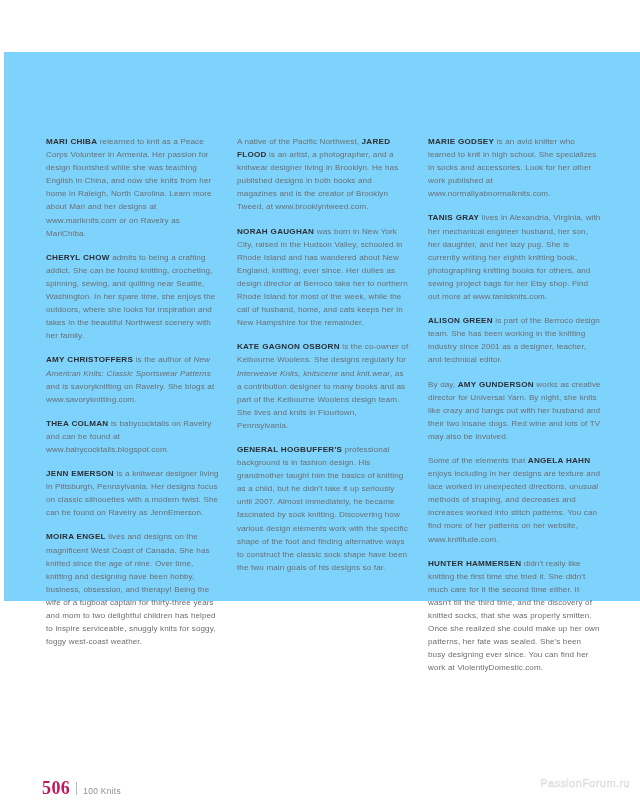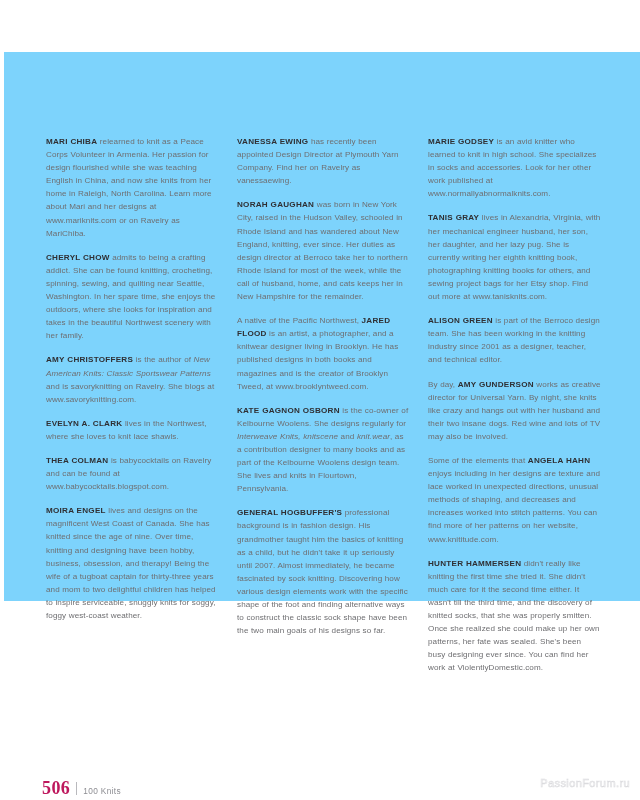--- a/index.html
+++ b/index.html
@@ -110,28 +110,27 @@
 </style>
 </head>
 <body>
 
 <div class="page">
   <div class="columns">
     <div class="column">
         <p class="bio"><b>MARI CHIBA</b><span> relearned to knit as a Peace Corps Volunteer in Armenia. Her passion for design flourished while she was teaching English in China, and now she knits from her home in Raleigh, North Carolina. Learn more about Mari and her designs at www.mariknits.com or on Ravelry as MariChiba.</span></p>
         <p class="bio"><b>CHERYL CHOW</b><span> admits to being a crafting addict. She can be found knitting, crocheting, spinning, sewing, and quilting near Seattle, Washington. In her spare time, she enjoys the outdoors, where she looks for inspiration and takes in the beautiful Northwest scenery with her family.</span></p>
         <p class="bio"><b>AMY CHRISTOFFERS</b><span> is the author of </span><i>New American Knits: Classic Sportswear Patterns</i><span> and is savoryknitting on Ravelry. She blogs at www.savoryknitting.com.</span></p>
-        <p class="bio"><b>EVELYN A. CLARK</b><span> lives in the Northwest, where she loves to knit lace shawls.</span></p>
         <p class="bio"><b>THEA COLMAN</b><span> is babycocktails on Ravelry and can be found at www.babycocktails.blogspot.com.</span></p>
+        <p class="bio"><b>JENN EMERSON</b><span> is a knitwear designer living in Pittsburgh, Pennsylvania. Her designs focus on classic silhouettes with a modern twist. She can be found on Ravelry as JennEmerson.</span></p>
         <p class="bio"><b>MOIRA ENGEL</b><span> lives and designs on the magnificent West Coast of Canada. She has knitted since the age of nine. Over time, knitting and designing have been hobby, business, obsession, and therapy! Being the wife of a tugboat captain for thirty-three years and mom to two delightful children has helped to inspire serviceable, snuggly knits for soggy, foggy west-coast weather.</span></p>
       </div>
     <div class="column">
-        <p class="bio"><b>VANESSA EWING</b><span> has recently been appointed Design Director at Plymouth Yarn Company. Find her on Ravelry as vanessaewing.</span></p>
+        <p class="bio"><span>A native of the Pacific Northwest, </span><b>JARED FLOOD</b><span> is an artist, a photographer, and a knitwear designer living in Brooklyn. He has published designs in both books and magazines and is the creator of Brooklyn Tweed, at www.brooklyntweed.com.</span></p>
         <p class="bio"><b>NORAH GAUGHAN</b><span> was born in New York City, raised in the Hudson Valley, schooled in Rhode Island and has wandered about New England, knitting, ever since. Her duties as design director at Berroco take her to northern Rhode Island for most of the week, while the call of husband, home, and cats keeps her in New Hampshire for the remainder.</span></p>
-        <p class="bio"><span>A native of the Pacific Northwest, </span><b>JARED FLOOD</b><span> is an artist, a photographer, and a knitwear designer living in Brooklyn. He has published designs in both books and magazines and is the creator of Brooklyn Tweed, at www.brooklyntweed.com.</span></p>
         <p class="bio"><b>KATE GAGNON OSBORN</b><span> is the co-owner of Kelbourne Woolens. She designs regularly for </span><i>Interweave Knits, knitscene</i><span> and </span><i>knit.wear</i><span>, as a contribution designer to many books and as part of the Kelbourne Woolens design team. She lives and knits in Flourtown, Pennsylvania.</span></p>
         <p class="bio"><b>GENERAL HOGBUFFER'S</b><span> professional background is in fashion design. His grandmother taught him the basics of knitting as a child, but he didn't take it up seriously until 2007. Almost immediately, he became fascinated by sock knitting. Discovering how various design elements work with the specific shape of the foot and finding alternative ways to construct the classic sock shape have been the two main goals of his designs so far.</span></p>
       </div>
     <div class="column">
         <p class="bio"><b>MARIE GODSEY</b><span> is an avid knitter who learned to knit in high school. She specializes in socks and accessories. Look for her other work published at www.normallyabnormalknits.com.</span></p>
         <p class="bio"><b>TANIS GRAY</b><span> lives in Alexandria, Virginia, with her mechanical engineer husband, her son, her daughter, and her lazy pug. She is currently writing her eighth knitting book, photographing knitting books for others, and sewing project bags for her Etsy shop. Find out more at www.tanisknits.com.</span></p>
         <p class="bio"><b>ALISON GREEN</b><span> is part of the Berroco design team. She has been working in the knitting industry since 2001 as a designer, teacher, and technical editor.</span></p>
         <p class="bio"><span>By day, </span><b>AMY GUNDERSON</b><span> works as creative director for Universal Yarn. By night, she knits like crazy and hangs out with her husband and their two insane dogs. Red wine and lots of TV may also be involved.</span></p>
         <p class="bio"><span>Some of the elements that </span><b>ANGELA HAHN</b><span> enjoys including in her designs are texture and lace worked in unexpected directions, unusual methods of shaping, and decreases and increases worked into stitch patterns. You can find more of her patterns on her website, www.knititude.com.</span></p>
         <p class="bio"><b>HUNTER HAMMERSEN</b><span> didn't really like knitting the first time she tried it. She didn't much care for it the second time either. It wasn't till the third time, and the discovery of knitted socks, that she was properly smitten. Once she realized she could make up her own patterns, her fate was sealed. She's been busy designing ever since. You can find her work at ViolentlyDomestic.com.</span></p>

